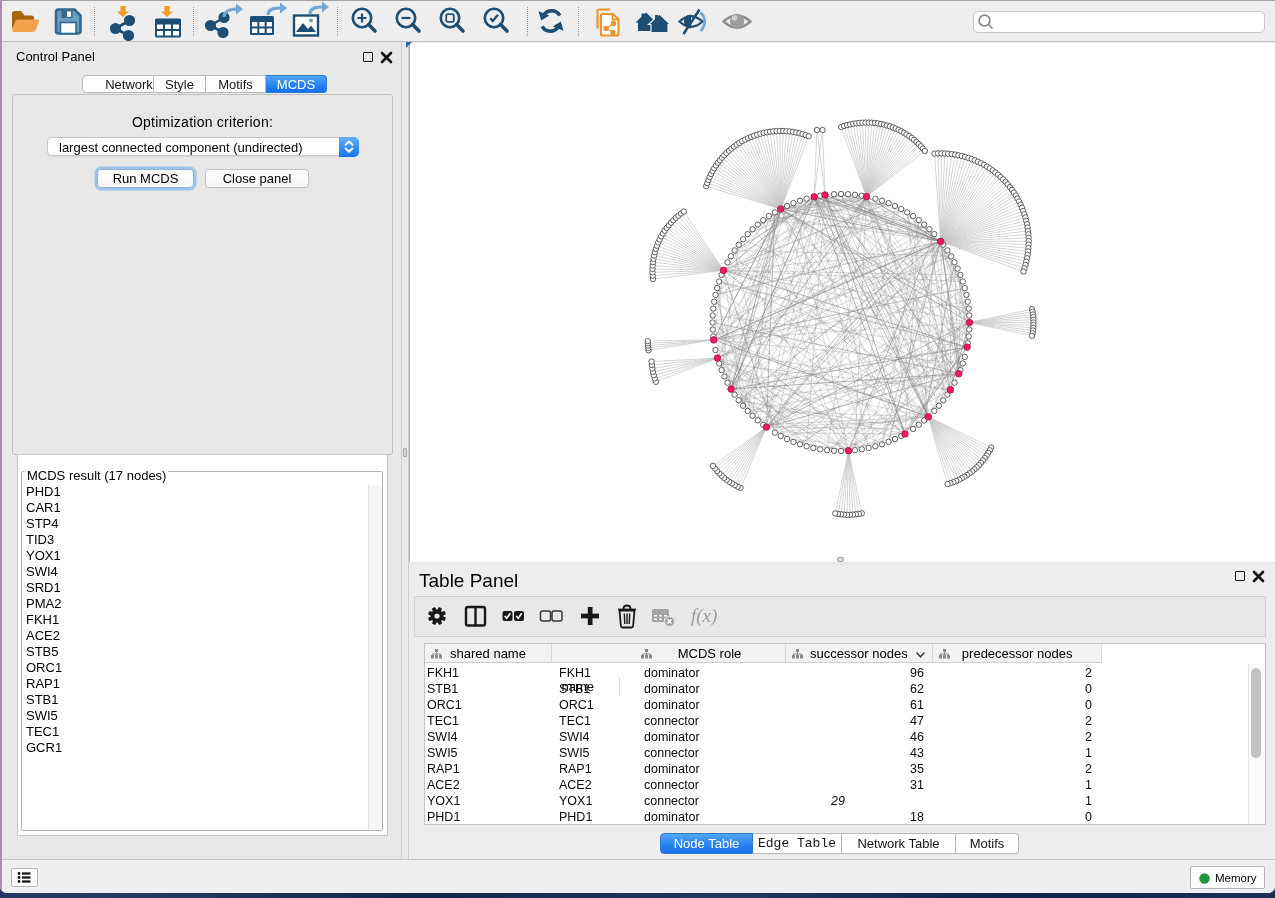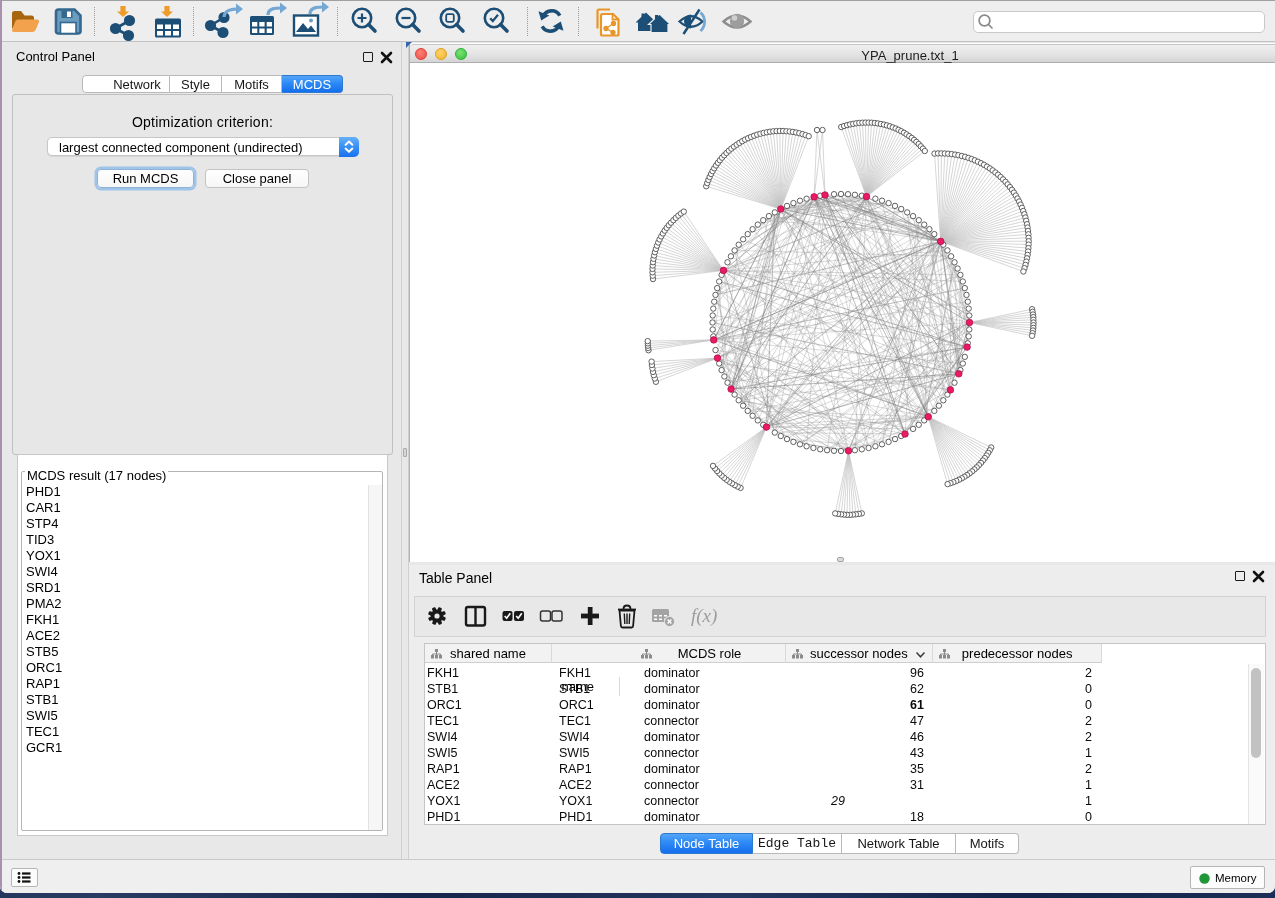--- a/index.html
+++ b/index.html
@@ -41,21 +41,21 @@
 #netwin { position:absolute; left:409px; top:43px; width:866px; height:519px; background:#fff; border-left:1px solid #b0b0b0; }
 #nettitle { position:absolute; left:0px; top:0.5px; width:866px; height:19.5px; background:linear-gradient(180deg,#efefef 0%,#e4e4e4 55%,#d4d4d4 100%); border-top:1px solid #c7c7c7; border-bottom:1px solid #aeaeae; border-radius:4px 0 0 0; }
 #nettitle .t { position:absolute; left:350px; top:3px; width:300px; text-align:center; font-size:13px; color:#1c1c1c; }
 .light { position:absolute; top:3px; width:12.5px; height:12.5px; border-radius:50%; }
 #netsvg { position:absolute; left:0; top:24px; }
 
 #hsplit { position:absolute; left:409px; top:556px; width:866px; height:9px; }
 #hsplit .handle { position:absolute; left:428px; top:0.5px; width:7px; height:5px; background:#dcdcdc; border:1px solid #a3a3a3; border-radius:2px; }
 
 #tablepanel { position:absolute; left:409px; top:565px; width:866px; height:294px; background:#ededed; }
-#tp-title { position:absolute; left:10px; top:5px; font-size:14px; color:#000; }
+#tp-title { position:absolute; left:10px; top:5px; font-size:19px; color:#000; }
 #tp-toolbar { position:absolute; left:5px; top:31px; width:852px; height:41px; background:#e8e8e8; border:1px solid #d2d2d2; }
 #tbl { position:absolute; left:15px; top:78px; width:842px; height:182px; background:#fff; border:1px solid #c6c6c6; }
 #tbl-head { position:absolute; left:0; top:0; width:677px; height:19px; background:#f2f2f2; border-bottom:1px solid #cfcfcf; }
 .hcol { position:absolute; top:0; height:19px; border-right:1px solid #d9d9d9; font-size:13px; color:#000; text-align:center; line-height:19px; }
 .rowtxt { position:absolute; font-size:12.5px; color:#0a0a0a; line-height:16px; white-space:pre; }
 #tbl-scroll { position:absolute; right:1px; top:20px; width:16px; height:160px; background:#fafafa; border-left:1px solid #e4e4e4; }
 #tbl-thumb { position:absolute; left:2px; top:4px; width:10px; height:90px; background:#c2c2c2; border-radius:5px; }
 #bottomtabs { position:absolute; left:251px; top:268px; height:21px; display:flex; }
 
 #statusbar { position:absolute; left:0; top:859px; width:1275px; height:34px; background:#efefef; border-top:1px solid #c9c9c9; }
@@ -159,21 +159,21 @@
       <div class="tsep" style="left:578px;"></div>
     </div>
   <div id="leftpanel">
     <div id="cp-title">Control Panel</div>
     <div class="winbtn-sq" style="left:361px; top:10px;"></div>
     <svg class="abs" style="left:378px; top:9px;" width="13" height="13" viewBox="0 0 13 13">
         <path d="M2 2 L11 11 M11 2 L2 11" stroke="#111" stroke-width="2.6" stroke-linecap="round"></path>
       </svg>
     <div id="tabbox"></div>
     <div class="tabs" style="left:80px; top:33px;">
-      <div class="tab first" style="width:88px;padding-left:22px;">Network</div>
+      <div class="tab first" style="width:72px;padding-left:22px;">Network</div>
       <div class="tab" style="width:52px;">Style</div>
       <div class="tab" style="width:60px;">Motifs</div>
       <div class="tab sel last" style="width:61px;">MCDS</div>
     </div>
     <div id="dropdown">
       <div class="dtext">largest connected component (undirected)</div>
       <div class="dcap"><svg width="20" height="20" viewBox="0 0 20 20">
             <path d="M6.6 7.8 L10 4.6 L13.4 7.8" fill="none" stroke="#fff" stroke-width="2" stroke-linecap="round" stroke-linejoin="round"></path>
             <path d="M6.6 11.6 L10 14.8 L13.4 11.6" fill="none" stroke="#fff" stroke-width="2" stroke-linecap="round" stroke-linejoin="round"></path>
           </svg></div>
@@ -187,26 +187,20 @@
     <div id="listscroll"></div>
     <div id="mcdslist">PHD1<br>CAR1<br>STP4<br>TID3<br>YOX1<br>SWI4<br>SRD1<br>PMA2<br>FKH1<br>ACE2<br>STB5<br>ORC1<br>RAP1<br>STB1<br>SWI5<br>TEC1<br>GCR1</div>
   </div>
   <div id="vsplit">
       <div class="handle"></div>
     </div>
   <div id="netwin">
       <svg class="abs" style="left:-4px; top:-1px; z-index:5;" width="6" height="6" viewBox="0 0 6 6">
         <path d="M0 0 L6 0 L0 6 Z" fill="#3465b0"></path>
       </svg>
-    <div id="nettitle">
-      <div class="light" style="left:4.5px; background:radial-gradient(circle at 40% 35%,#fd8279,#f0483e); border:0.5px solid #d94137;"></div>
-      <div class="light" style="left:24.5px; background:radial-gradient(circle at 40% 35%,#fdd470,#f5b21f); border:0.5px solid #dfa023;"></div>
-      <div class="light" style="left:44.5px; background:radial-gradient(circle at 40% 35%,#7ce372,#2fc13e); border:0.5px solid #2daf38;"></div>
-      <div class="t">YPA_prune.txt_1</div>
-    </div>
     <svg id="netsvg" width="866" height="495" viewBox="0 0 866 495">
         <g stroke="#c4c4c4" stroke-width="0.7" fill="none">
           <path d="M313.5 203.4L243.0 212.1"></path>
           <path d="M313.5 203.4L242.7 208.7"></path>
           <path d="M313.5 203.4L242.5 205.3"></path>
           <path d="M313.5 203.4L242.5 201.9"></path>
           <path d="M313.5 203.4L242.7 198.5"></path>
           <path d="M313.5 203.4L243.0 195.2"></path>
           <path d="M313.5 203.4L243.5 191.8"></path>
           <path d="M313.5 203.4L244.1 188.5"></path>
@@ -1182,21 +1176,21 @@
         <div class="rowtxt" style="left:420px;top:20.5px;width:79px;text-align:right;">96</div>
         <div class="rowtxt" style="left:590px;top:20.5px;width:77px;text-align:right;">2</div>
         <div class="rowtxt" style="left:2px;top:36.5px;">STB1</div>
         <div class="rowtxt" style="left:134px;top:36.5px;">STB1</div>
         <div class="rowtxt" style="left:219px;top:36.5px;">dominator</div>
         <div class="rowtxt" style="left:420px;top:36.5px;width:79px;text-align:right;">62</div>
         <div class="rowtxt" style="left:590px;top:36.5px;width:77px;text-align:right;">0</div>
         <div class="rowtxt" style="left:2px;top:52.5px;">ORC1</div>
         <div class="rowtxt" style="left:134px;top:52.5px;">ORC1</div>
         <div class="rowtxt" style="left:219px;top:52.5px;">dominator</div>
-        <div class="rowtxt" style="left:420px;top:52.5px;width:79px;text-align:right;font-weight:bold;">61</div>
+        <div class="rowtxt" style="left:420px;top:52.5px;width:79px;text-align:right;">61</div>
         <div class="rowtxt" style="left:590px;top:52.5px;width:77px;text-align:right;">0</div>
         <div class="rowtxt" style="left:2px;top:68.5px;">TEC1</div>
         <div class="rowtxt" style="left:134px;top:68.5px;">TEC1</div>
         <div class="rowtxt" style="left:219px;top:68.5px;">connector</div>
         <div class="rowtxt" style="left:420px;top:68.5px;width:79px;text-align:right;">47</div>
         <div class="rowtxt" style="left:590px;top:68.5px;width:77px;text-align:right;">2</div>
         <div class="rowtxt" style="left:2px;top:84.5px;">SWI4</div>
         <div class="rowtxt" style="left:134px;top:84.5px;">SWI4</div>
         <div class="rowtxt" style="left:219px;top:84.5px;">dominator</div>
         <div class="rowtxt" style="left:420px;top:84.5px;width:79px;text-align:right;">46</div>

